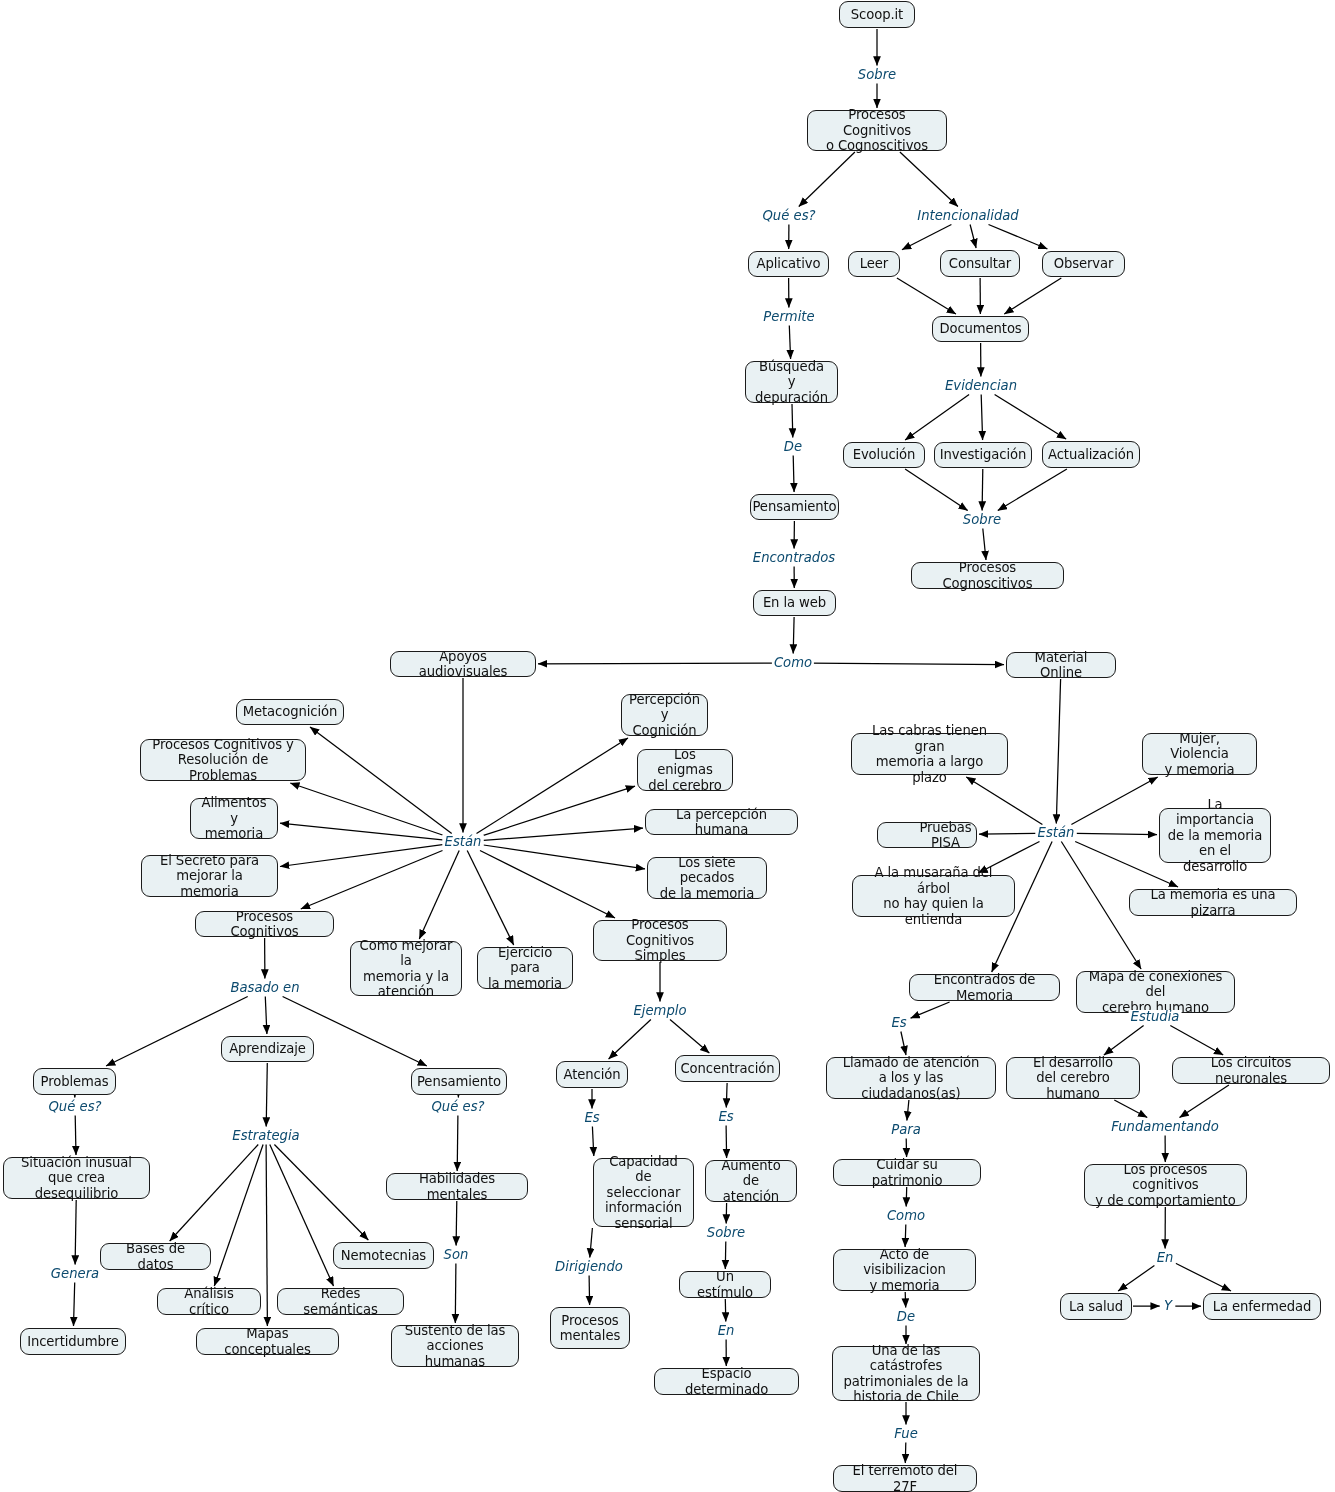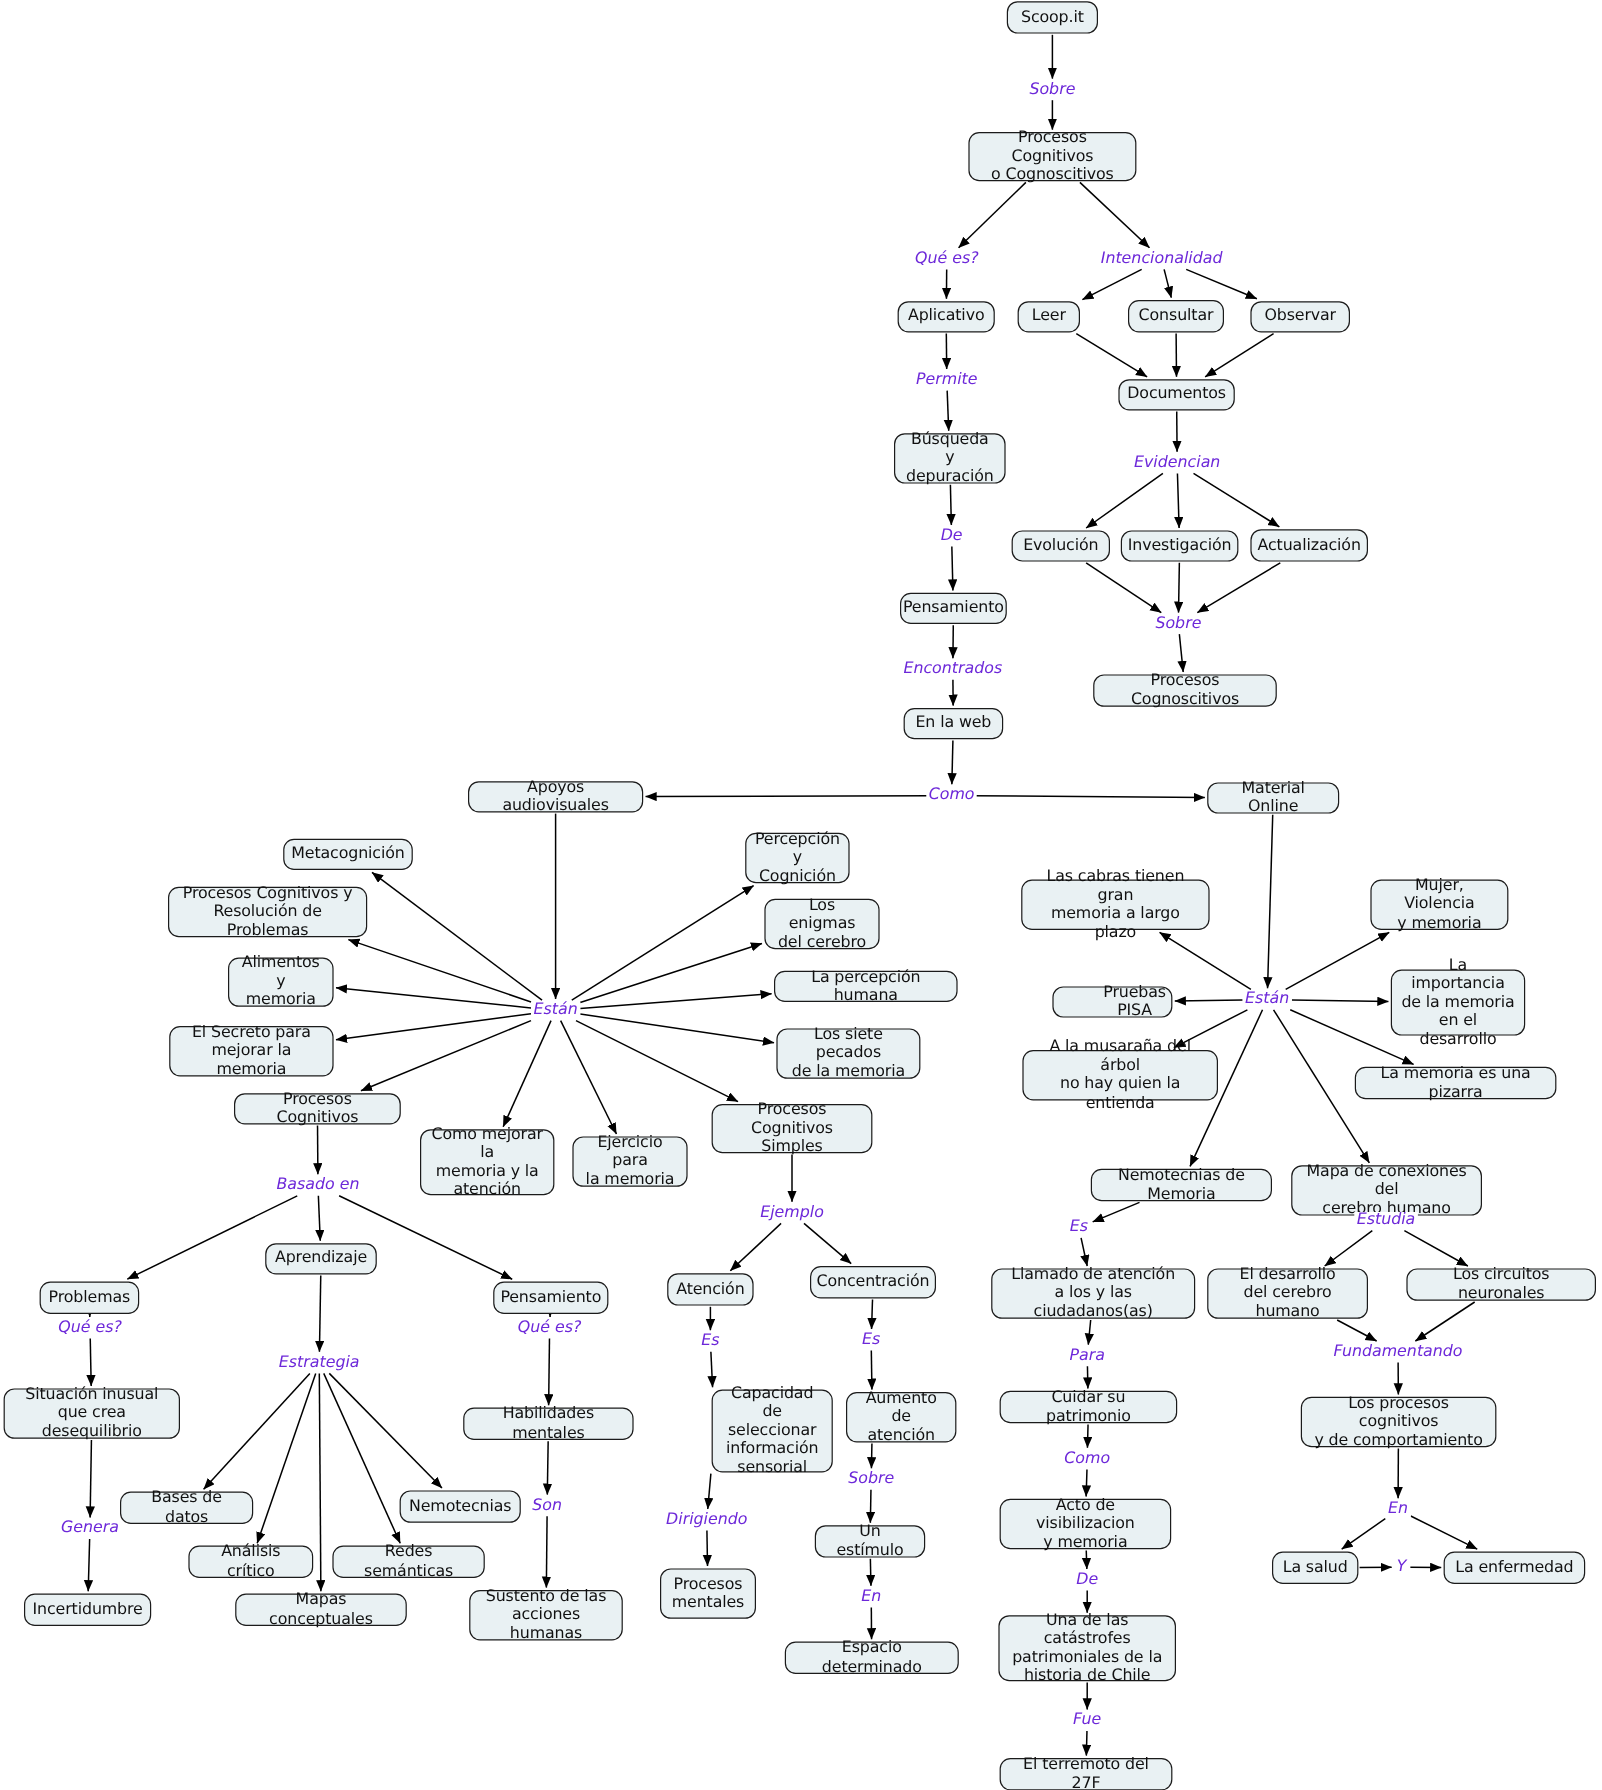--- a/index.html
+++ b/index.html
@@ -20,21 +20,21 @@
     align-items:center;
     justify-content:center;
     padding:2px 7px;
     white-space:pre-line;
     letter-spacing:-0.1px;
   }
   .link{
     position:absolute;
     font-style:italic;
     font-size:13.2px;
-    color:#6d28d9;
+    color:#0c4a6e;
     text-align:center;
     white-space:nowrap;
     transform:translate(-50%,-50%);
     background:#fff;
     padding:0 2px;
     line-height:14px;
   }
 </style>
 </head>
 <body>
@@ -196,21 +196,21 @@
 no hay quien la entienda</div>
       <div class="node" style="left: 1129px; top: 889px; width: 168px; height: 27px; text-align: center;">La memoria es una pizarra</div>
       <div class="node" style="left: 195px; top: 911px; width: 139px; height: 26px;">Procesos Cognitivos</div>
       <div class="node" style="left: 593px; top: 920px; width: 134px; height: 41px;">Procesos Cognitivos
 Simples</div>
       <div class="node" style="left: 350px; top: 941px; width: 112px; height: 55px;">Como mejorar la
 memoria y la
 atención</div>
       <div class="node" style="left: 477px; top: 947px; width: 96px; height: 42px;">Ejercicio para
 la memoria</div>
-      <div class="node" style="left: 909px; top: 974px; width: 151px; height: 27px;">Nemotecnias de Memoria</div>
+      <div class="node" style="left: 909px; top: 974px; width: 151px; height: 27px;">Encontrados de Memoria</div>
       <div class="node" style="left: 1076px; top: 971px; width: 159px; height: 42px;">Mapa de conexiones del
 cerebro humano</div>
       <div class="node" style="left: 221px; top: 1036px; width: 93px; height: 26px;">Aprendizaje</div>
       <div class="node" style="left: 556px; top: 1061px; width: 72px; height: 27px;">Atención</div>
       <div class="node" style="left: 675px; top: 1055px; width: 105px; height: 27px;">Concentración</div>
       <div class="node" style="left: 1006px; top: 1057px; width: 134px; height: 42px;">El desarrollo
 del cerebro humano</div>
       <div class="node" style="left: 1172px; top: 1057px; width: 158px; height: 27px;">Los circuitos neuronales</div>
       <div class="node" style="left: 826px; top: 1057px; width: 170px; height: 42px;">Llamado de atención
 a los y las ciudadanos(as)</div>

